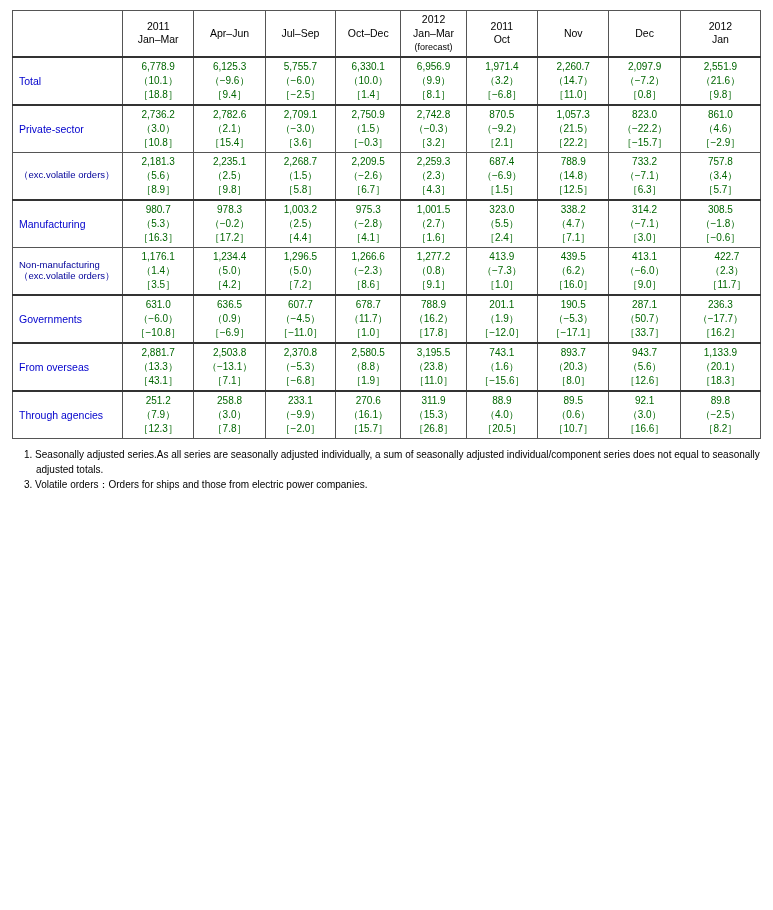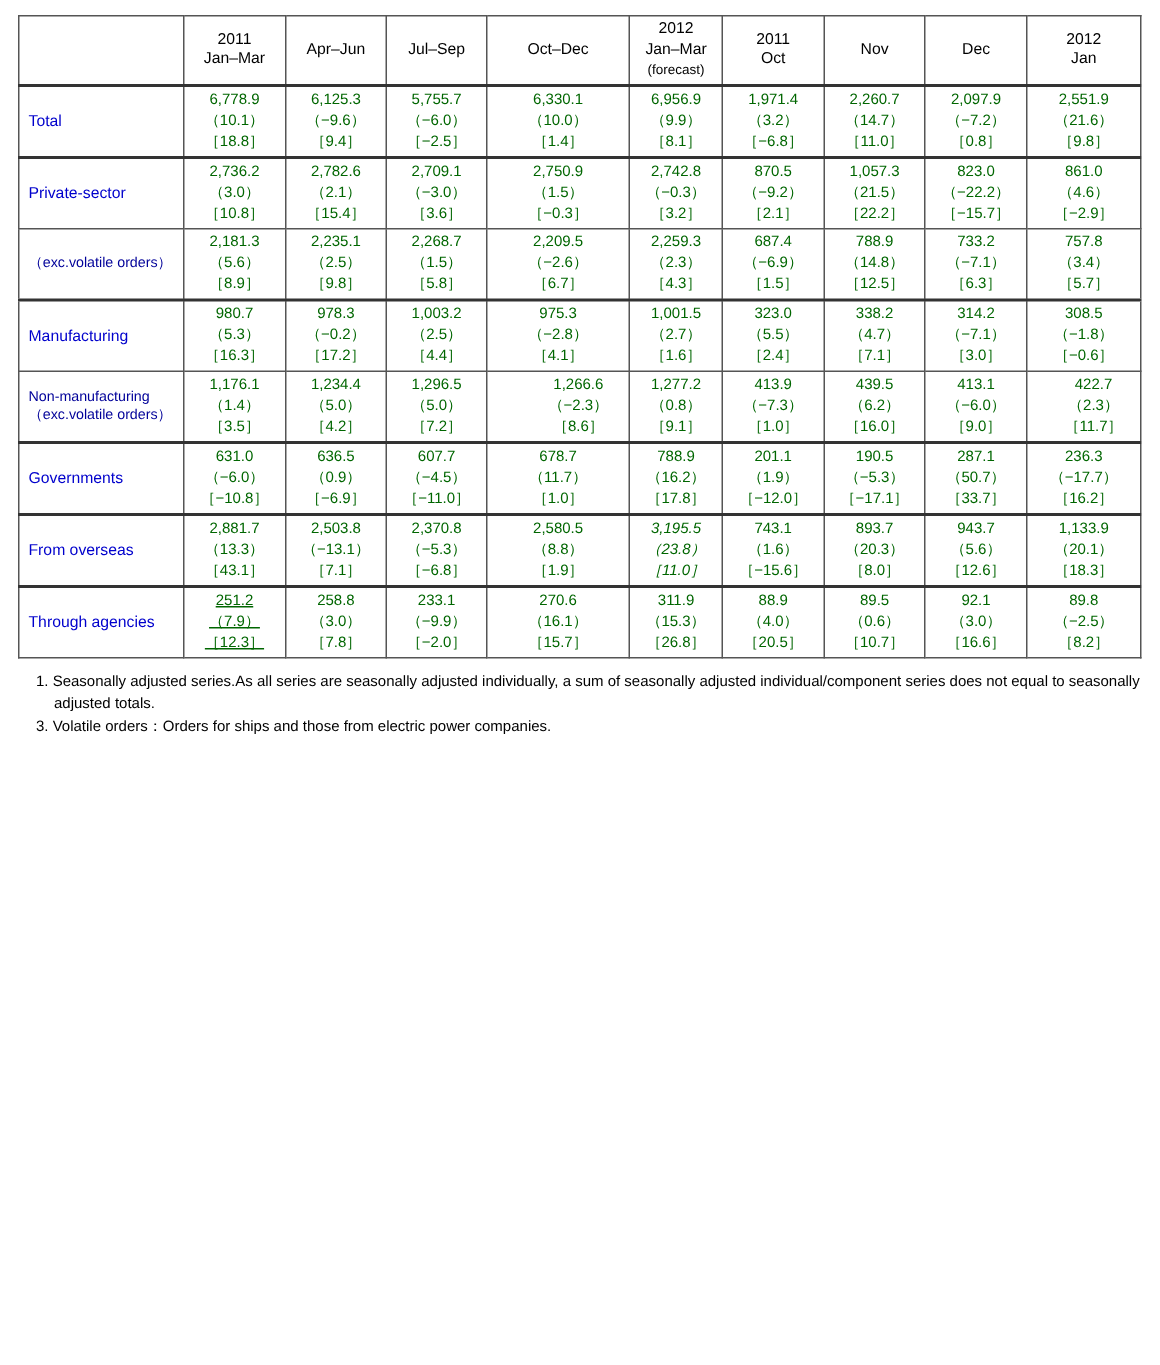--- a/index.html
+++ b/index.html
@@ -221,21 +221,21 @@
           <td class="label-cell" style="color: rgb(0, 0, 153); font-size: 9.5px;">Non-manufacturing<br>（exc.volatile orders）</td>
           <td class="data-cell" style="white-space: pre-line;">1,176.1
 （1.4）
 ［3.5］</td>
           <td class="data-cell" style="white-space: pre-line;">1,234.4
 （5.0）
 ［4.2］</td>
           <td class="data-cell" style="white-space: pre-line;">1,296.5
 （5.0）
 ［7.2］</td>
-          <td class="data-cell" style="white-space: pre-line; padding-left: 30px;">1,266.6
+          <td class="data-cell" style="white-space: pre-line;">1,266.6
 （−2.3）
 ［8.6］</td>
           <td class="data-cell" style="white-space: pre-line;">1,277.2
 （0.8）
 ［9.1］</td>
           <td class="data-cell" style="white-space: pre-line;">413.9
 （−7.3）
 ［1.0］</td>
           <td class="data-cell" style="white-space: pre-line;">439.5
 （6.2）
@@ -284,39 +284,39 @@
 ［43.1］</td>
           <td class="data-cell" style="white-space: pre-line;">2,503.8
 （−13.1）
 ［7.1］</td>
           <td class="data-cell" style="white-space: pre-line;">2,370.8
 （−5.3）
 ［−6.8］</td>
           <td class="data-cell" style="white-space: pre-line;">2,580.5
 （8.8）
 ［1.9］</td>
-          <td class="data-cell" style="white-space: pre-line; font-style: italic;">3,195.5
+          <td class="data-cell" style="white-space: pre-line;">3,195.5
 （23.8）
 ［11.0］</td>
           <td class="data-cell" style="white-space: pre-line;">743.1
 （1.6）
 ［−15.6］</td>
           <td class="data-cell" style="white-space: pre-line;">893.7
 （20.3）
 ［8.0］</td>
           <td class="data-cell" style="white-space: pre-line;">943.7
 （5.6）
 ［12.6］</td>
           <td class="data-cell" style="white-space: pre-line;">1,133.9
 （20.1）
 ［18.3］</td>
         </tr>
         <tr style="border-top: 2px solid rgb(51, 51, 51);">
           <td class="label-cell">Through agencies</td>
-          <td class="data-cell" style="white-space: pre-line; text-decoration: underline;">251.2
+          <td class="data-cell" style="white-space: pre-line;">251.2
 （7.9）
 ［12.3］</td>
           <td class="data-cell" style="white-space: pre-line;">258.8
 （3.0）
 ［7.8］</td>
           <td class="data-cell" style="white-space: pre-line;">233.1
 （−9.9）
 ［−2.0］</td>
           <td class="data-cell" style="white-space: pre-line;">270.6
 （16.1）

